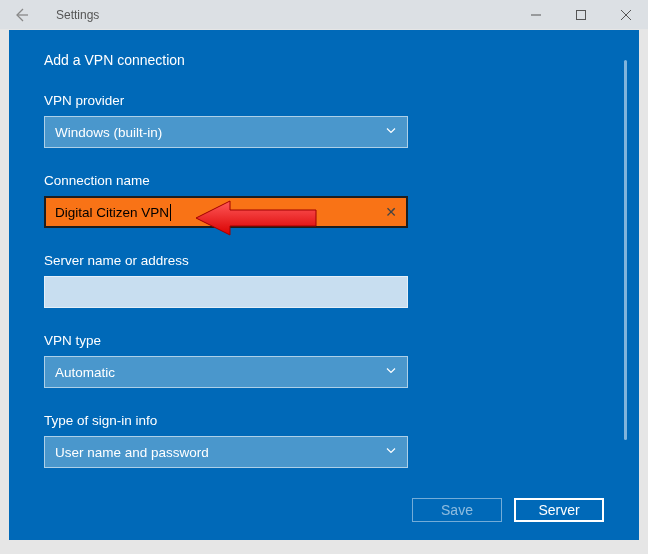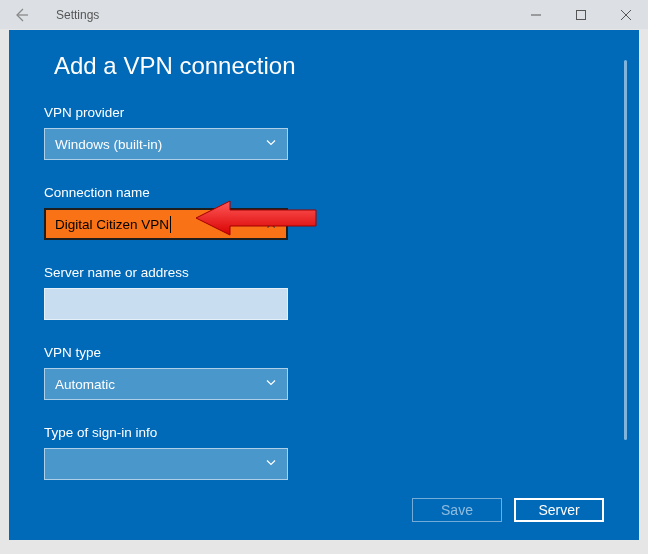--- a/index.html
+++ b/index.html
@@ -10,27 +10,27 @@
   .back-arrow { width: 30px; height: 30px; display: flex; align-items: center; justify-content: center; font-size: 15px; color: #888; }
   .title-text { margin-left: 20px; font-size: 12px; color: #555; }
   .win-controls { position: absolute; right: 0; top: 0; display: flex; }
   .win-btn { width: 45px; height: 30px; display: flex; align-items: center; justify-content: center; color: #555; font-size: 11px; }
   .win-btn svg { stroke: #555; }
 
   
   .panel { position: absolute; left: 9px; right: 9px; top: 30px; bottom: 14px; background: #0069b8; color: #fff; }
   .panel-inner { position: absolute; left: 35px; top: 22px; right: 35px; bottom: 60px; overflow: hidden; }
 
-  h1 { font-weight: 300; font-size: 24px; margin-bottom: 22px; margin-left: 10px; }
+  h1 { font-weight: 300; font-size: 14px; margin-bottom: 22px; }
 
   .field { margin-bottom: 22px; margin-top: 25px; }
   .label { font-size: 13.5px; margin-bottom: 8px; display: block; }
 
   .select, .input, .input-focused {
-    width: 244px; height: 32px; font-size: 13.5px; display: flex; align-items: center;
+    width: 364px; height: 32px; font-size: 13.5px; display: flex; align-items: center;
     padding: 0 10px; position: relative;
   }
   .select { background: #4a97cc; border: 1px solid rgba(255,255,255,0.55); color: #fff; }
   .select .chev { position: absolute; right: 10px; top: 50%; transform: translateY(-50%); }
   .input { background: #c8def0; border: 1px solid rgba(255,255,255,0.5); }
   .input-focused { background: #f97316; border: 2px solid #1e1e1e; color: #000; padding: 10px 9px; }
   .input-focused .cursor { display:inline-block; width:1px; height:17px; background:#000; vertical-align:middle; margin-left:1px; }
   .input-focused .clear-x { position: absolute; right: 9px; top: 50%; transform: translateY(-50%); color: #444; font-size: 14px; }
 
   
@@ -110,20 +110,21 @@
         <span>Automatic</span>
         <span class="chev"><svg width="12" height="12" viewBox="0 0 12 12">
               <path d="M2 4 L6 8 L10 4" stroke="#fff" stroke-width="1.2" fill="none"></path>
             </svg></span>
       </div>
     </div>
 
     <div class="field">
       <span class="label">Type of sign-in info</span>
       <div class="select">
+        <span>User name and password</span>
         <span class="chev"><svg width="12" height="12" viewBox="0 0 12 12">
               <path d="M2 4 L6 8 L10 4" stroke="#fff" stroke-width="1.2" fill="none"></path>
             </svg></span>
       </div>
     </div>
 
   </div>
 
   <div class="scrollbar"></div>
 

